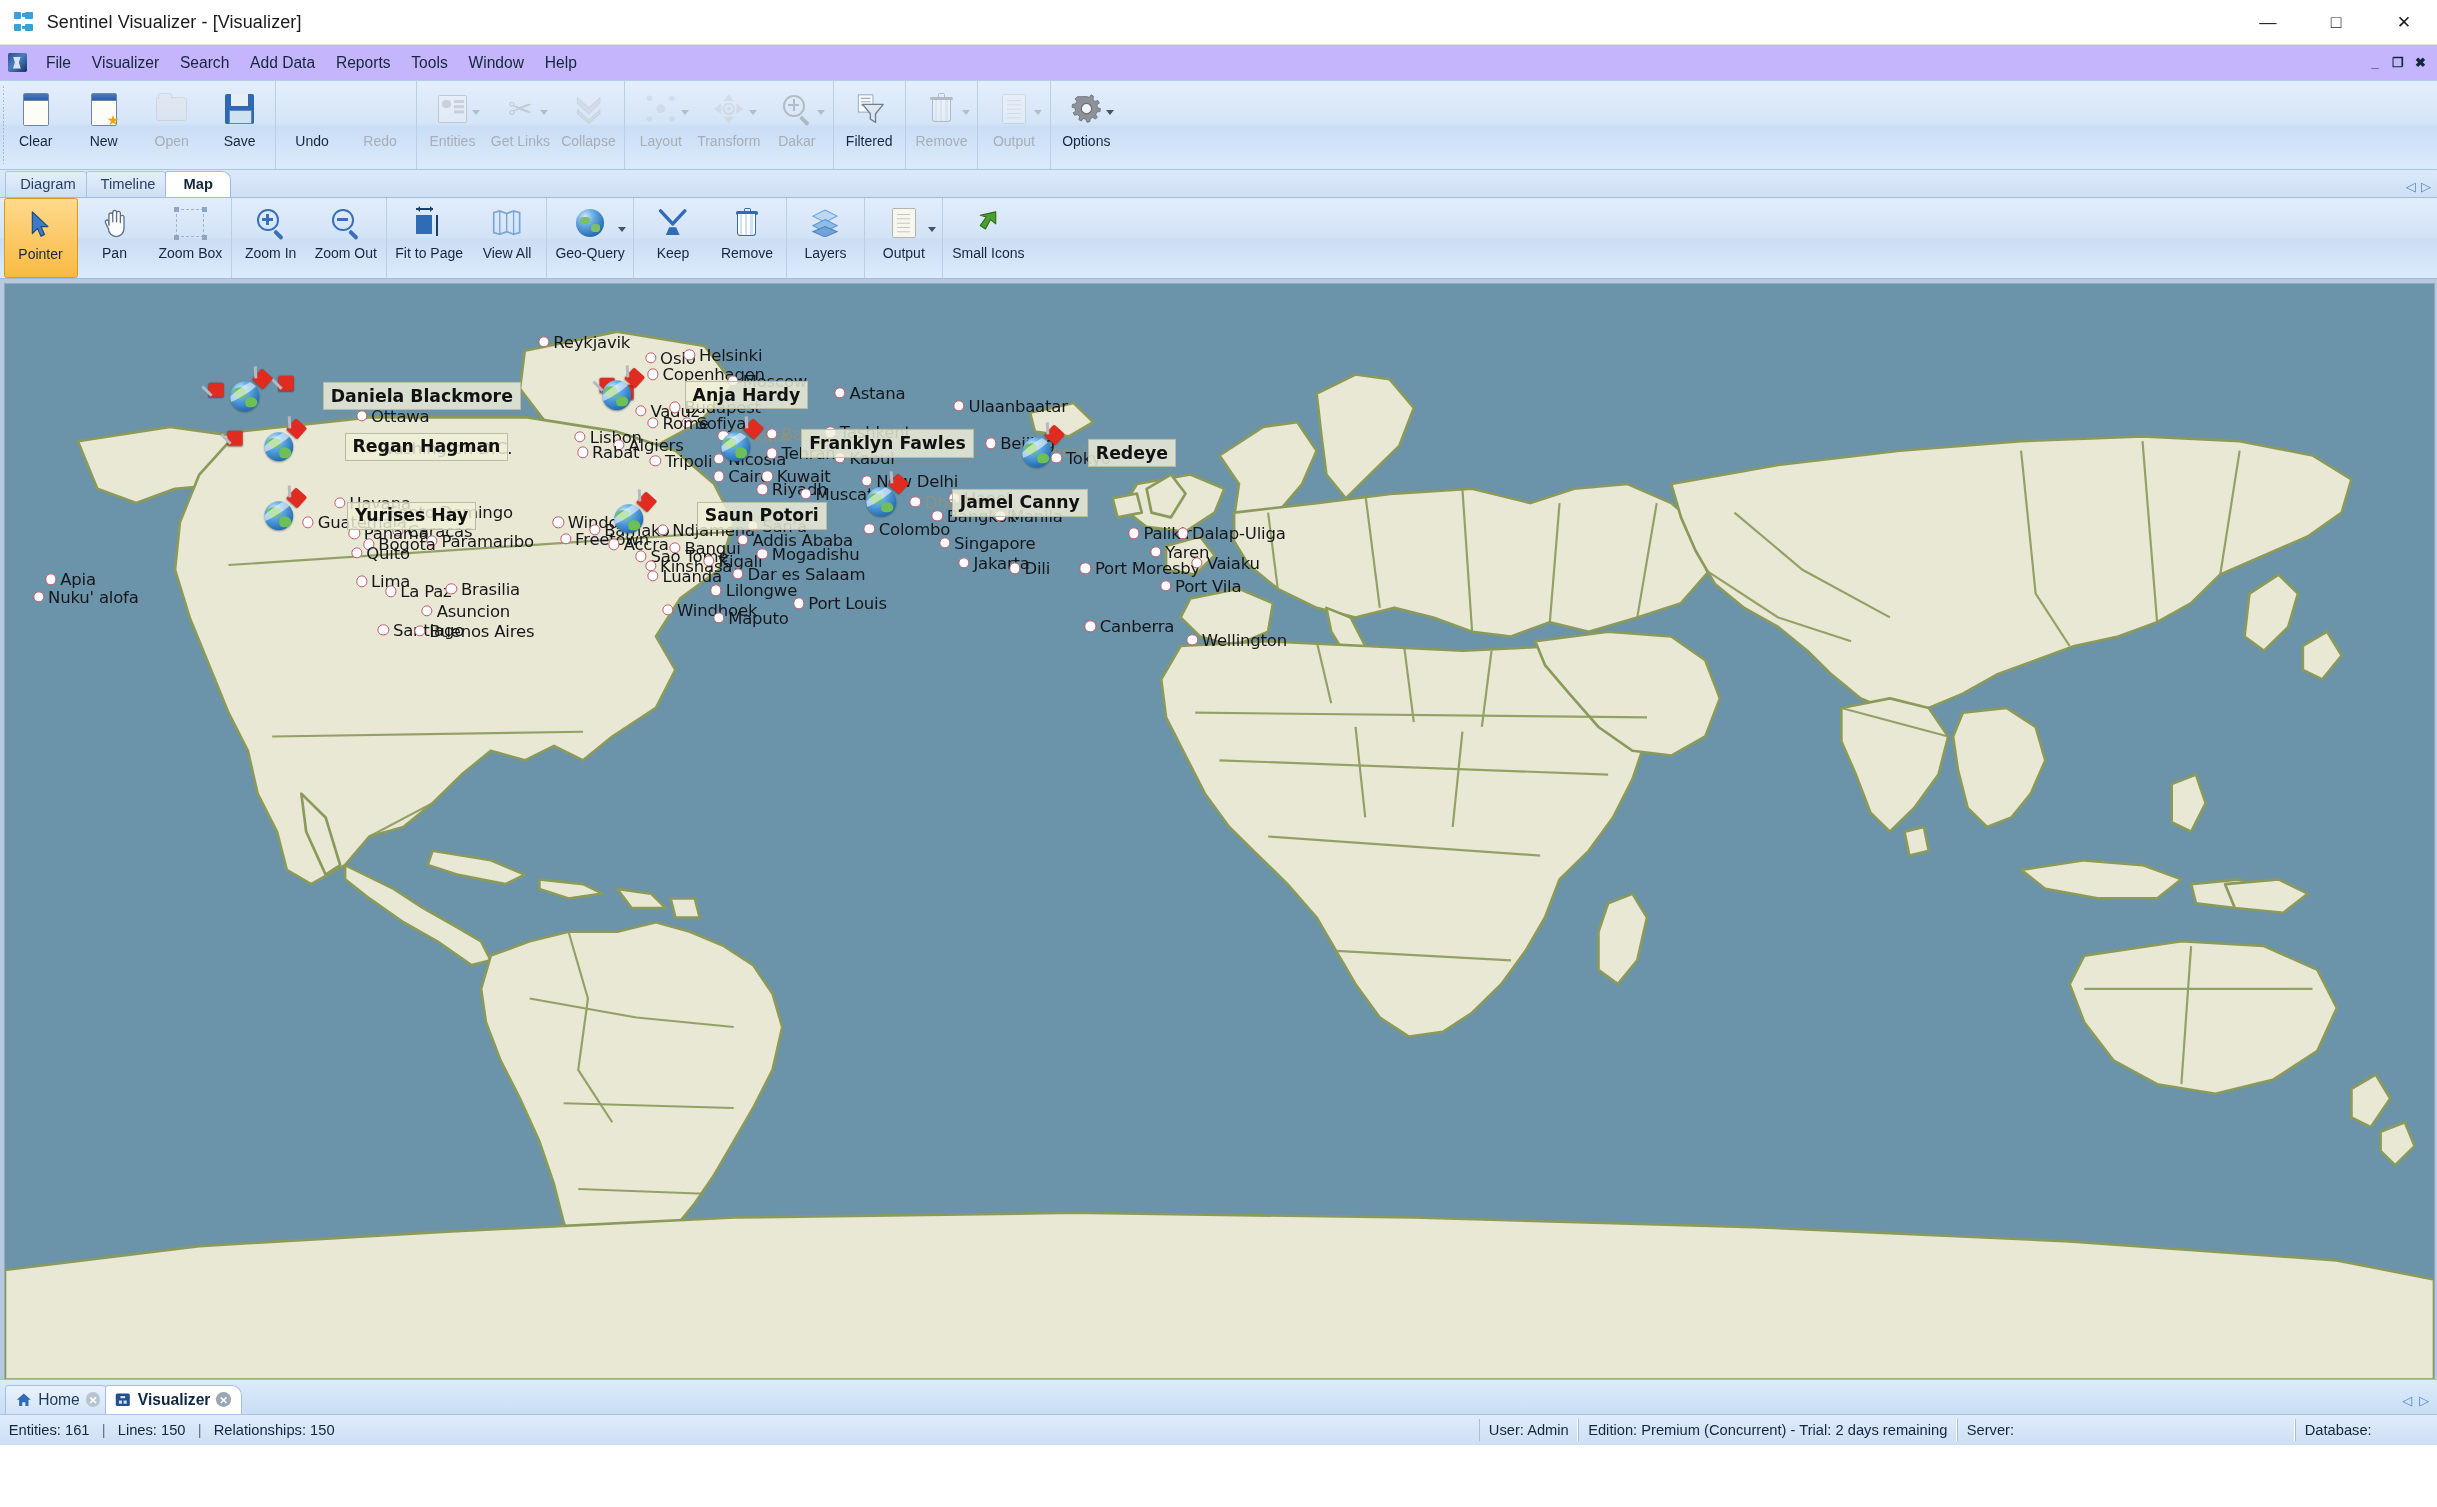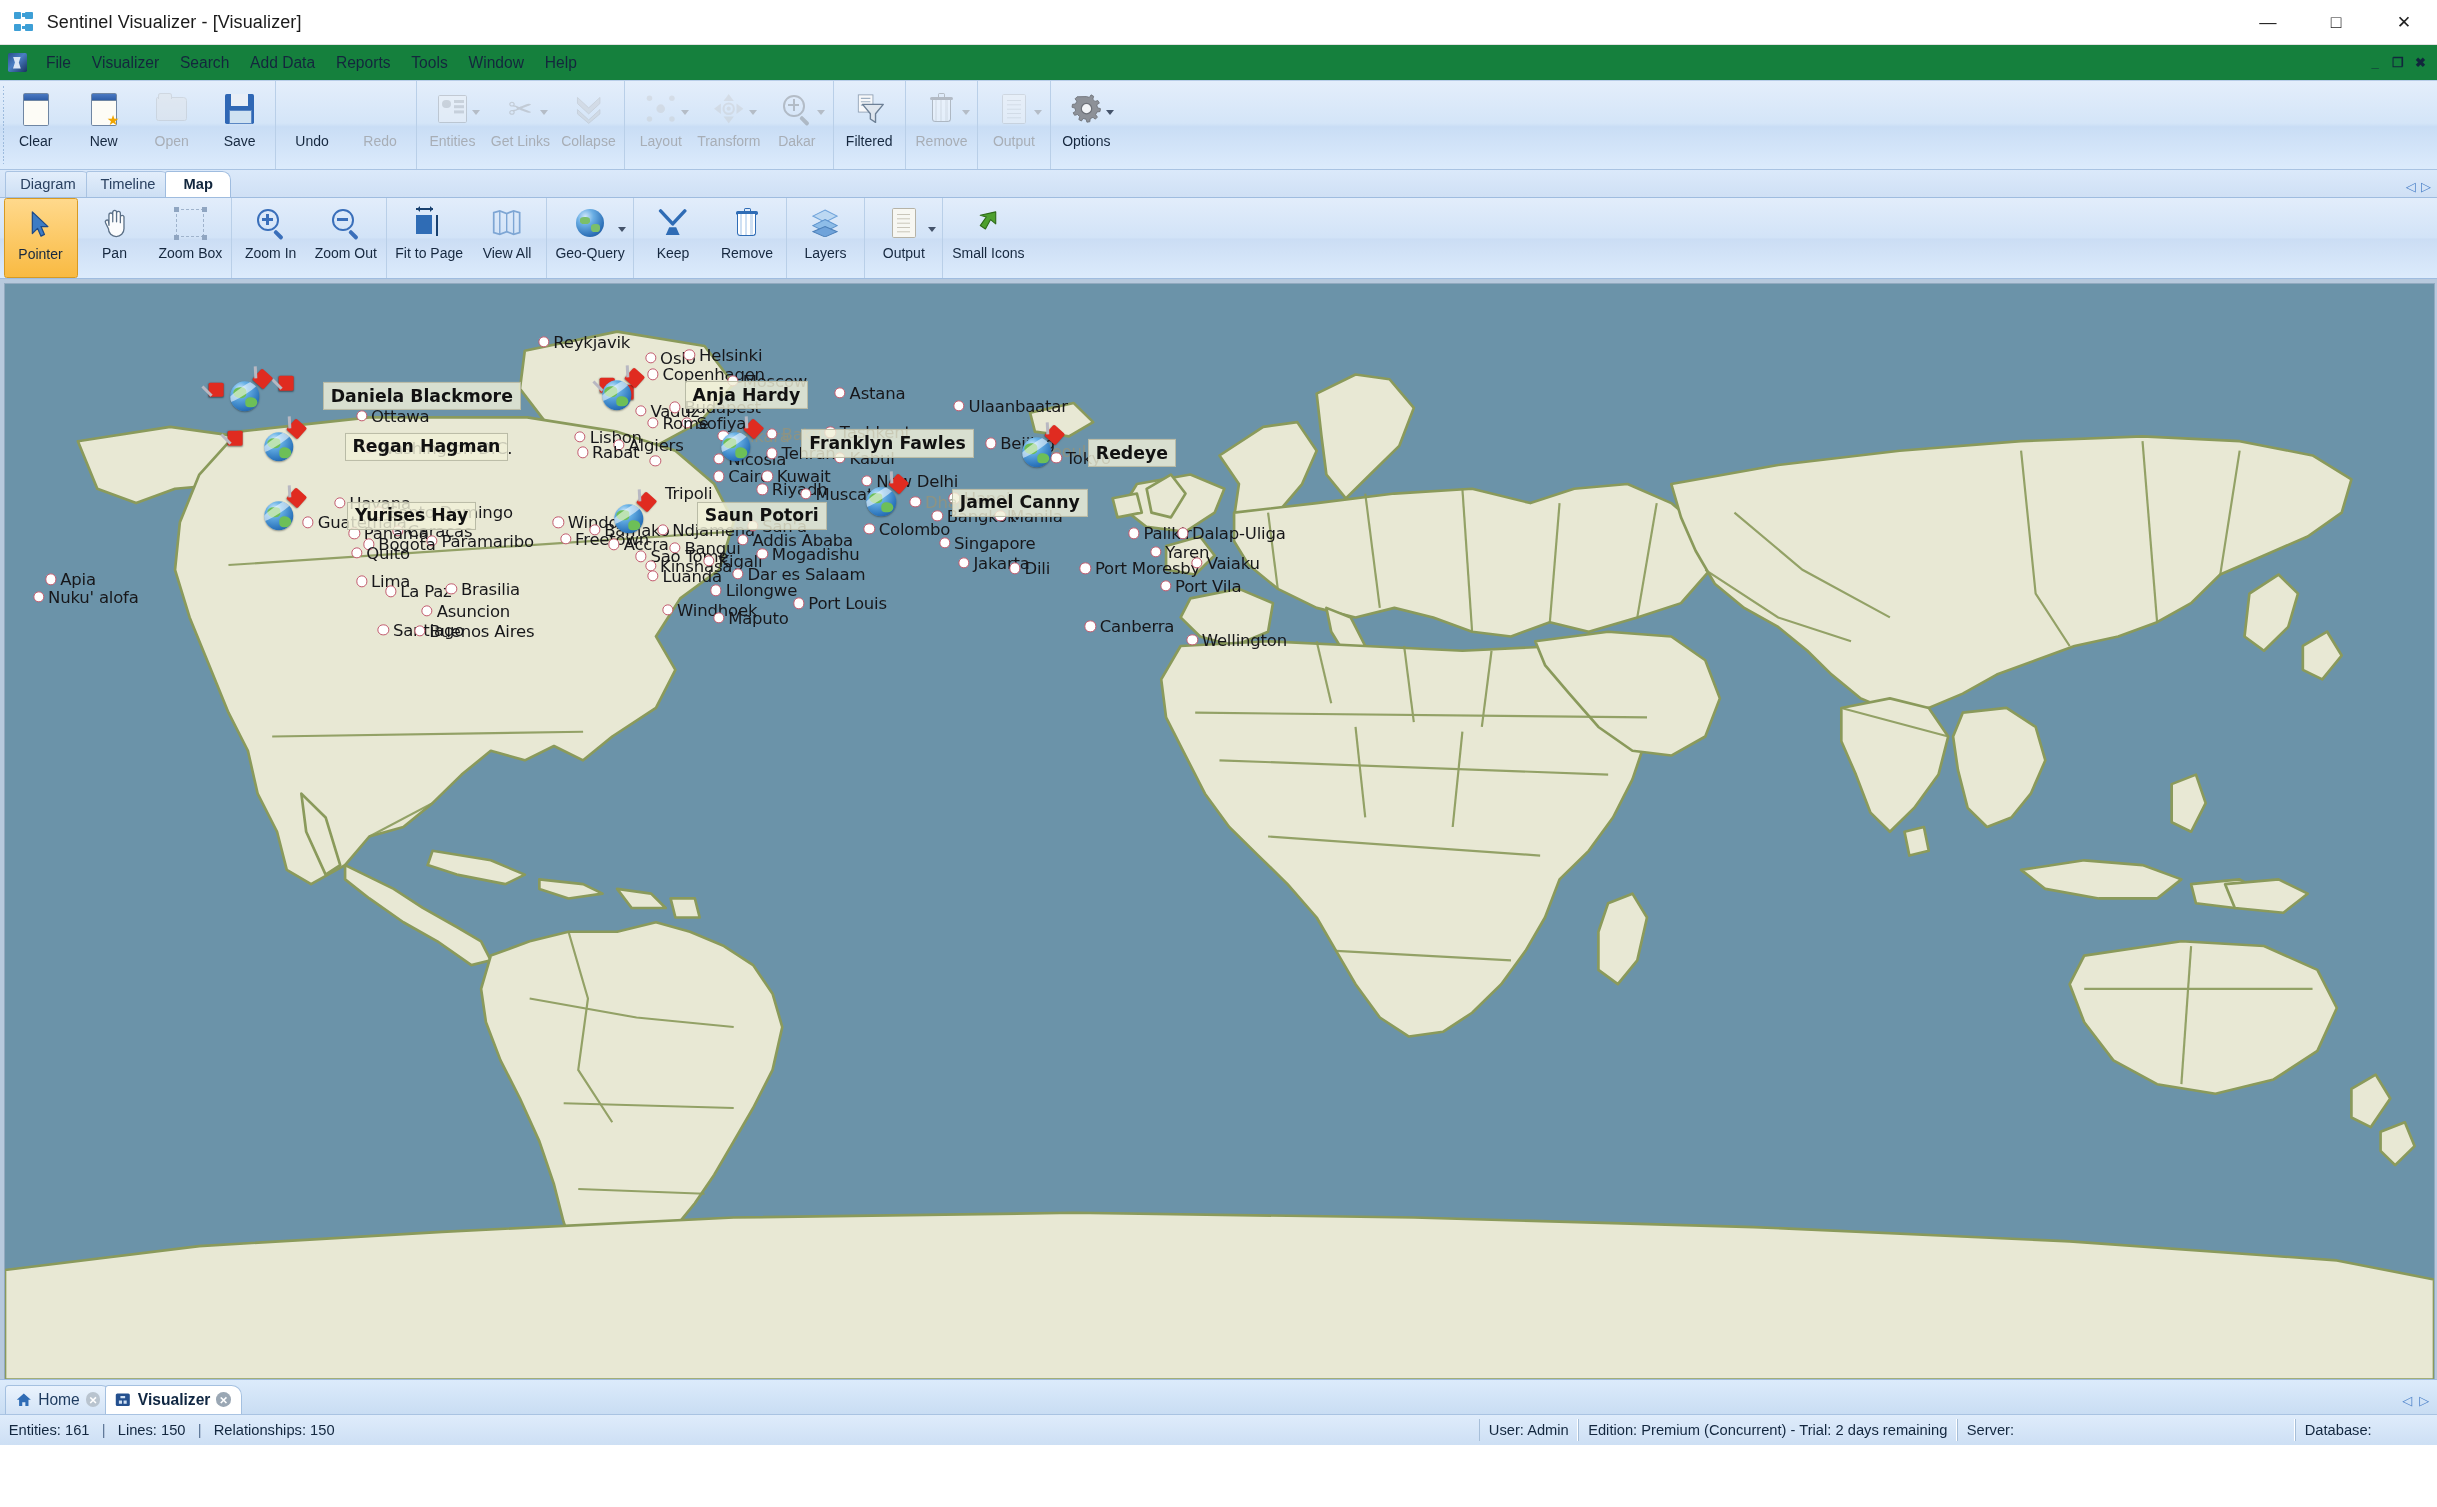--- a/index.html
+++ b/index.html
@@ -35,21 +35,21 @@
     margin-left: 8.7px; font-size: 18px; color: #1a1a1a; letter-spacing: 0.1px;
   }
   .win-controls { position: absolute; right: 0; top: 0; height: 45px; display: flex; }
   .win-btn {
     width: 68px; height: 45px; display: flex; align-items: center; justify-content: center;
     font-size: 17.3px; color: #222; cursor: default;
   }
 
   
   .menubar {
-    height: 36px; background: #15803d;
+    height: 36px; background: #c4b5fd;
     display: flex; align-items: center; position: relative;
     border-bottom: 0.9px solid #b8cde8;
   }
   .menu-icon {
     width: 19px; height: 19px; margin-left: 7.8px; margin-right: 8.7px;
     background: linear-gradient(135deg,#2b4e8c 0%,#4a7ec4 45%,#17315e 100%);
     border-radius: 1.7px; position: relative; flex: none;
   }
   .menu-icon::after {
     content: ""; position: absolute; left: 5.2px; top: 3.5px; width: 7.8px; height: 12px;
@@ -853,21 +853,21 @@
         <div class="citylabel" style="left: calc(28.1% + 9.5px); top: 12.7%;">Sofiya</div>
         <div class="city" style="left: 26.7%; top: 12.7%;"></div>
         <div class="citylabel" style="left: calc(26.7% + 9.5px); top: 12.7%;">Rome</div>
         <div class="city" style="left: 23.7%; top: 14%;"></div>
         <div class="citylabel" style="left: calc(23.7% + 9.5px); top: 14%;">Lisbon</div>
         <div class="city" style="left: 25.3%; top: 14.7%;"></div>
         <div class="citylabel" style="left: calc(25.3% + 9.5px); top: 14.7%;">Algiers</div>
         <div class="city" style="left: 23.8%; top: 15.4%;"></div>
         <div class="citylabel" style="left: calc(23.8% + 9.5px); top: 15.4%;">Rabat</div>
         <div class="city" style="left: 26.8%; top: 16.2%;"></div>
-        <div class="citylabel" style="left: calc(26.8% + 9.5px); top: 16.2%; margin-top: 32px;">Tripoli</div>
+        <div class="citylabel" style="left: calc(26.8% + 9.5px); top: 16.2%;">Tripoli</div>
         <div class="city" style="left: 29.6%; top: 13.9%;"></div>
         <div class="citylabel faded" style="left: calc(29.6% + 9.5px); top: 13.9%;">Ankara</div>
         <div class="city" style="left: 31.6%; top: 13.7%;"></div>
         <div class="citylabel faded" style="left: calc(31.6% + 9.5px); top: 13.7%;">Baku</div>
         <div class="city" style="left: 29.4%; top: 16%;"></div>
         <div class="citylabel" style="left: calc(29.4% + 9.5px); top: 16%;">Nicosia</div>
         <div class="city" style="left: 31.6%; top: 15.5%;"></div>
         <div class="citylabel" style="left: calc(31.6% + 9.5px); top: 15.5%;">Tehran</div>
         <div class="city" style="left: 34%; top: 13.6%;"></div>
         <div class="citylabel" style="left: calc(34% + 9.5px); top: 13.6%;">Tashkent</div>

